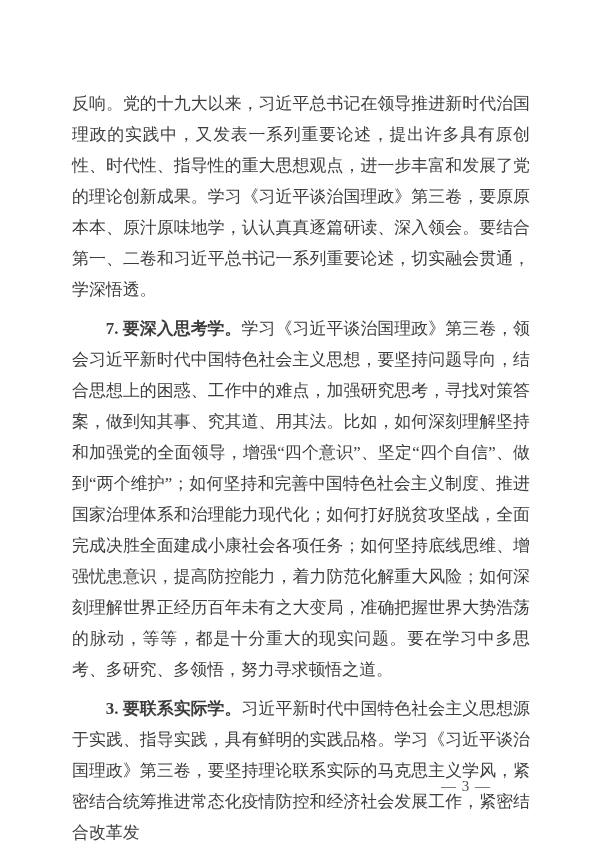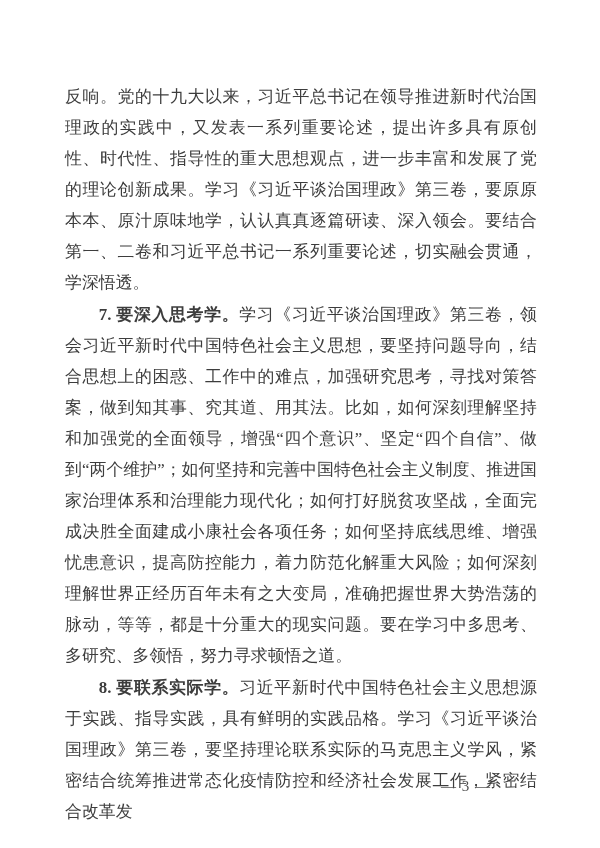--- a/index.html
+++ b/index.html
@@ -20,21 +20,21 @@
     left: 64px;
     top: 80px;
     width: 474px;
     color: #3d3d3d;
     font-size: 16.9px;
     line-height: 31px;
     text-align: justify;
     text-justify: inter-character;
   }
   .para {
-    margin: 1px;
+    margin: 8px;
     padding: 0;
   }
   .para.indent {
     text-indent: 2em;
   }
   .lead {
     font-weight: bold;
   }
   .footer {
     position: absolute;
@@ -51,19 +51,19 @@
 <body>
 
 <div class="page">
 
   <div class="body-text">
 
     <p class="para"><span>反响。党的十九大以来，习近平总书记在领导推进新时代治国理政的实践中，又发表一系列重要论述，提出许多具有原创性、时代性、指导性的重大思想观点，进一步丰富和发展了党的理论创新成果。学习《习近平谈治国理政》第三卷，要原原本本、原汁原味地学，认认真真逐篇研读、深入领会。要结合第一、二卷和习近平总书记一系列重要论述，切实融会贯通，学深悟透。</span></p>
 
     <p class="para indent"><span class="lead">7. 要深入思考学。</span><span>学习《习近平谈治国理政》第三卷，领会习近平新时代中国特色社会主义思想，要坚持问题导向，结合思想上的困惑、工作中的难点，加强研究思考，寻找对策答案，做到知其事、究其道、用其法。比如，如何深刻理解坚持和加强党的全面领导，增强“四个意识”、坚定“四个自信”、做到“两个维护”；如何坚持和完善中国特色社会主义制度、推进国家治理体系和治理能力现代化；如何打好脱贫攻坚战，全面完成决胜全面建成小康社会各项任务；如何坚持底线思维、增强忧患意识，提高防控能力，着力防范化解重大风险；如何深刻理解世界正经历百年未有之大变局，准确把握世界大势浩荡的脉动，等等，都是十分重大的现实问题。要在学习中多思考、多研究、多领悟，努力寻求顿悟之道。</span></p>
 
-    <p class="para indent"><span class="lead">8. 要联系实际学。</span><span>习近平新时代中国特色社会主义思想源于实践、指导实践，具有鲜明的实践品格。学习《习近平谈治国理政》第三卷，要坚持理论联系实际的马克思主义学风，紧密结合统筹推进常态化疫情防控和经济社会发展工作，紧密结合改革发</span></p>
+    <p class="para indent"><span class="lead">3. 要联系实际学。</span><span>习近平新时代中国特色社会主义思想源于实践、指导实践，具有鲜明的实践品格。学习《习近平谈治国理政》第三卷，要坚持理论联系实际的马克思主义学风，紧密结合统筹推进常态化疫情防控和经济社会发展工作，紧密结合改革发</span></p>
 
   </div>
 
   <div class="footer"><span>— 3 —</span></div>
 
 </div>
 
 </body></html>

